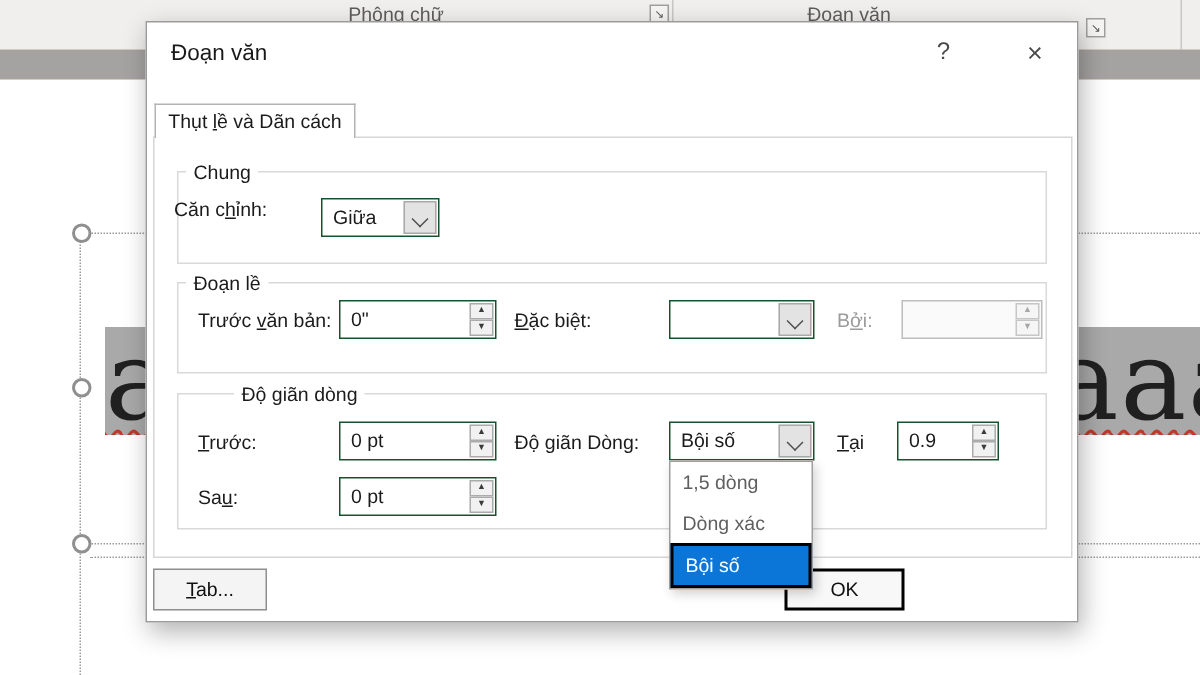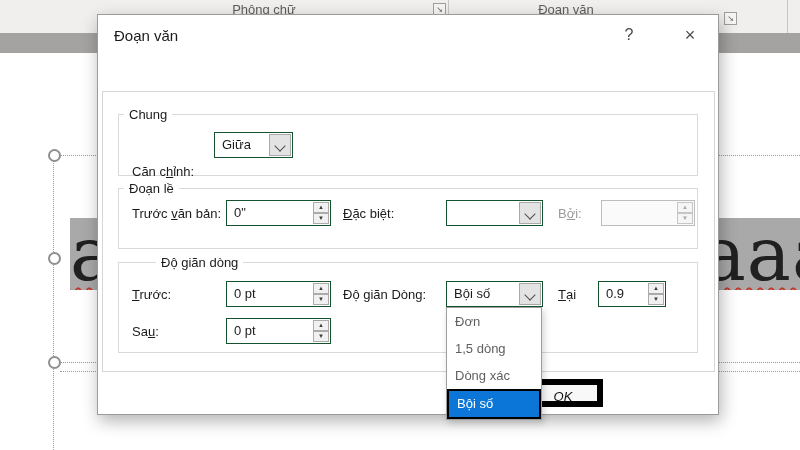--- a/index.html
+++ b/index.html
@@ -61,21 +61,21 @@
         border-bottom:1.6px solid #4f4f4f;transform:rotate(45deg);}
 
   .dd-list{position:absolute;left:348px;top:292px;width:96px;background:#fff;border:1px solid #9e9e9e;
            box-sizing:border-box;z-index:20;box-shadow:2px 3px 7px rgba(0,0,0,.18);}
   .dd-item{height:27px;line-height:27px;padding-left:8px;color:#5f5f5f;font-size:13px;white-space:nowrap;}
   .dd-item.selected{height:30px;line-height:26px;background:#0b76d7;color:#fff;
                     border:2px solid #000;box-sizing:border-box;}
 
   .btn{position:absolute;height:28px;background:#f4f4f4;border:1px solid #8f8f8f;box-sizing:border-box;
        text-align:center;line-height:26px;font-size:13px;color:#101010;z-index:5;}
-  .btn.default{border:6px solid #000000;line-height:24px;background:#f8f8f8;font-style:italic;}
+  .btn.default{border:2px solid #000000;line-height:24px;background:#f8f8f8;}
   u{text-decoration:underline;}
 </style>
 </head>
 <body>
 
 <div class="stage">
 
   <div class="ribbon">
     <div class="ribbon-label" style="left:204px;">Phông chữ</div>
     <div class="ribbon-label" style="left:506px;">Đoạn văn</div>
@@ -101,25 +101,26 @@
     <div class="hl-band">
       <span class="sel-text">aaaaaaaaaaaaaaaaaaaaaa</span>
     </div>
   </div>
 
   <div class="dialog">
     <div class="dlg-title">Đoạn văn</div>
     <div class="titlebar-btn help-btn">?</div>
     <div class="titlebar-btn close-btn">×</div>
 
+    <div class="tab">Thụt <u>l</u>ề và Dãn cách</div>
     <div class="page-frame"></div>
 
     <div class="group" style="left:20px;top:99px;width:580px;height:62px;"></div>
     <div class="legend" style="left:26px;top:92px;">Chung</div>
-    <div class="lbl" style="left:34px;top:117px;margin-top:32px;">Căn c<u>h</u>ỉnh:</div>
+    <div class="lbl" style="left:18px;top:117px;">Căn c<u>h</u>ỉnh:</div>
     <div class="field" style="left:116px;top:117px;width:79px;height:26px;">
       <span class="val">Giữa</span>
       <span class="combo-btn">
           <span class="chev"></span>
         </span>
     </div>
 
     <div class="group" style="left:20px;top:173px;width:580px;height:61px;"></div>
     <div class="legend" style="left:26px;top:166px;">Đoạn lề</div>
     <div class="lbl" style="left:34px;top:191px;">Trước <u>v</u>ăn bản:</div>
@@ -173,21 +174,21 @@
     <div class="lbl" style="left:34px;top:309px;">Sa<u>u</u>:</div>
     <div class="field" style="left:128px;top:303px;width:105px;height:26px;">
       <span class="val">0 pt</span>
       <span class="spin-btns">
         <span class="sb up">▲</span>
         <span class="sb dn">▼</span>
       </span>
     </div>
 
     <div class="dd-list">
-        <div class="dd-item">Đơn</div>
         <div class="dd-item">1,5 dòng</div>
         <div class="dd-item">Dòng xác</div>
         <div class="dd-item selected">Bội số</div>
       </div>
 
+    <div class="btn" style="left:4px;top:364px;width:76px;"><u>T</u>ab...</div>
     <div class="btn default" style="left:425px;top:364px;width:80px;">OK</div>
   </div>
 </div>
 
 </body></html>

